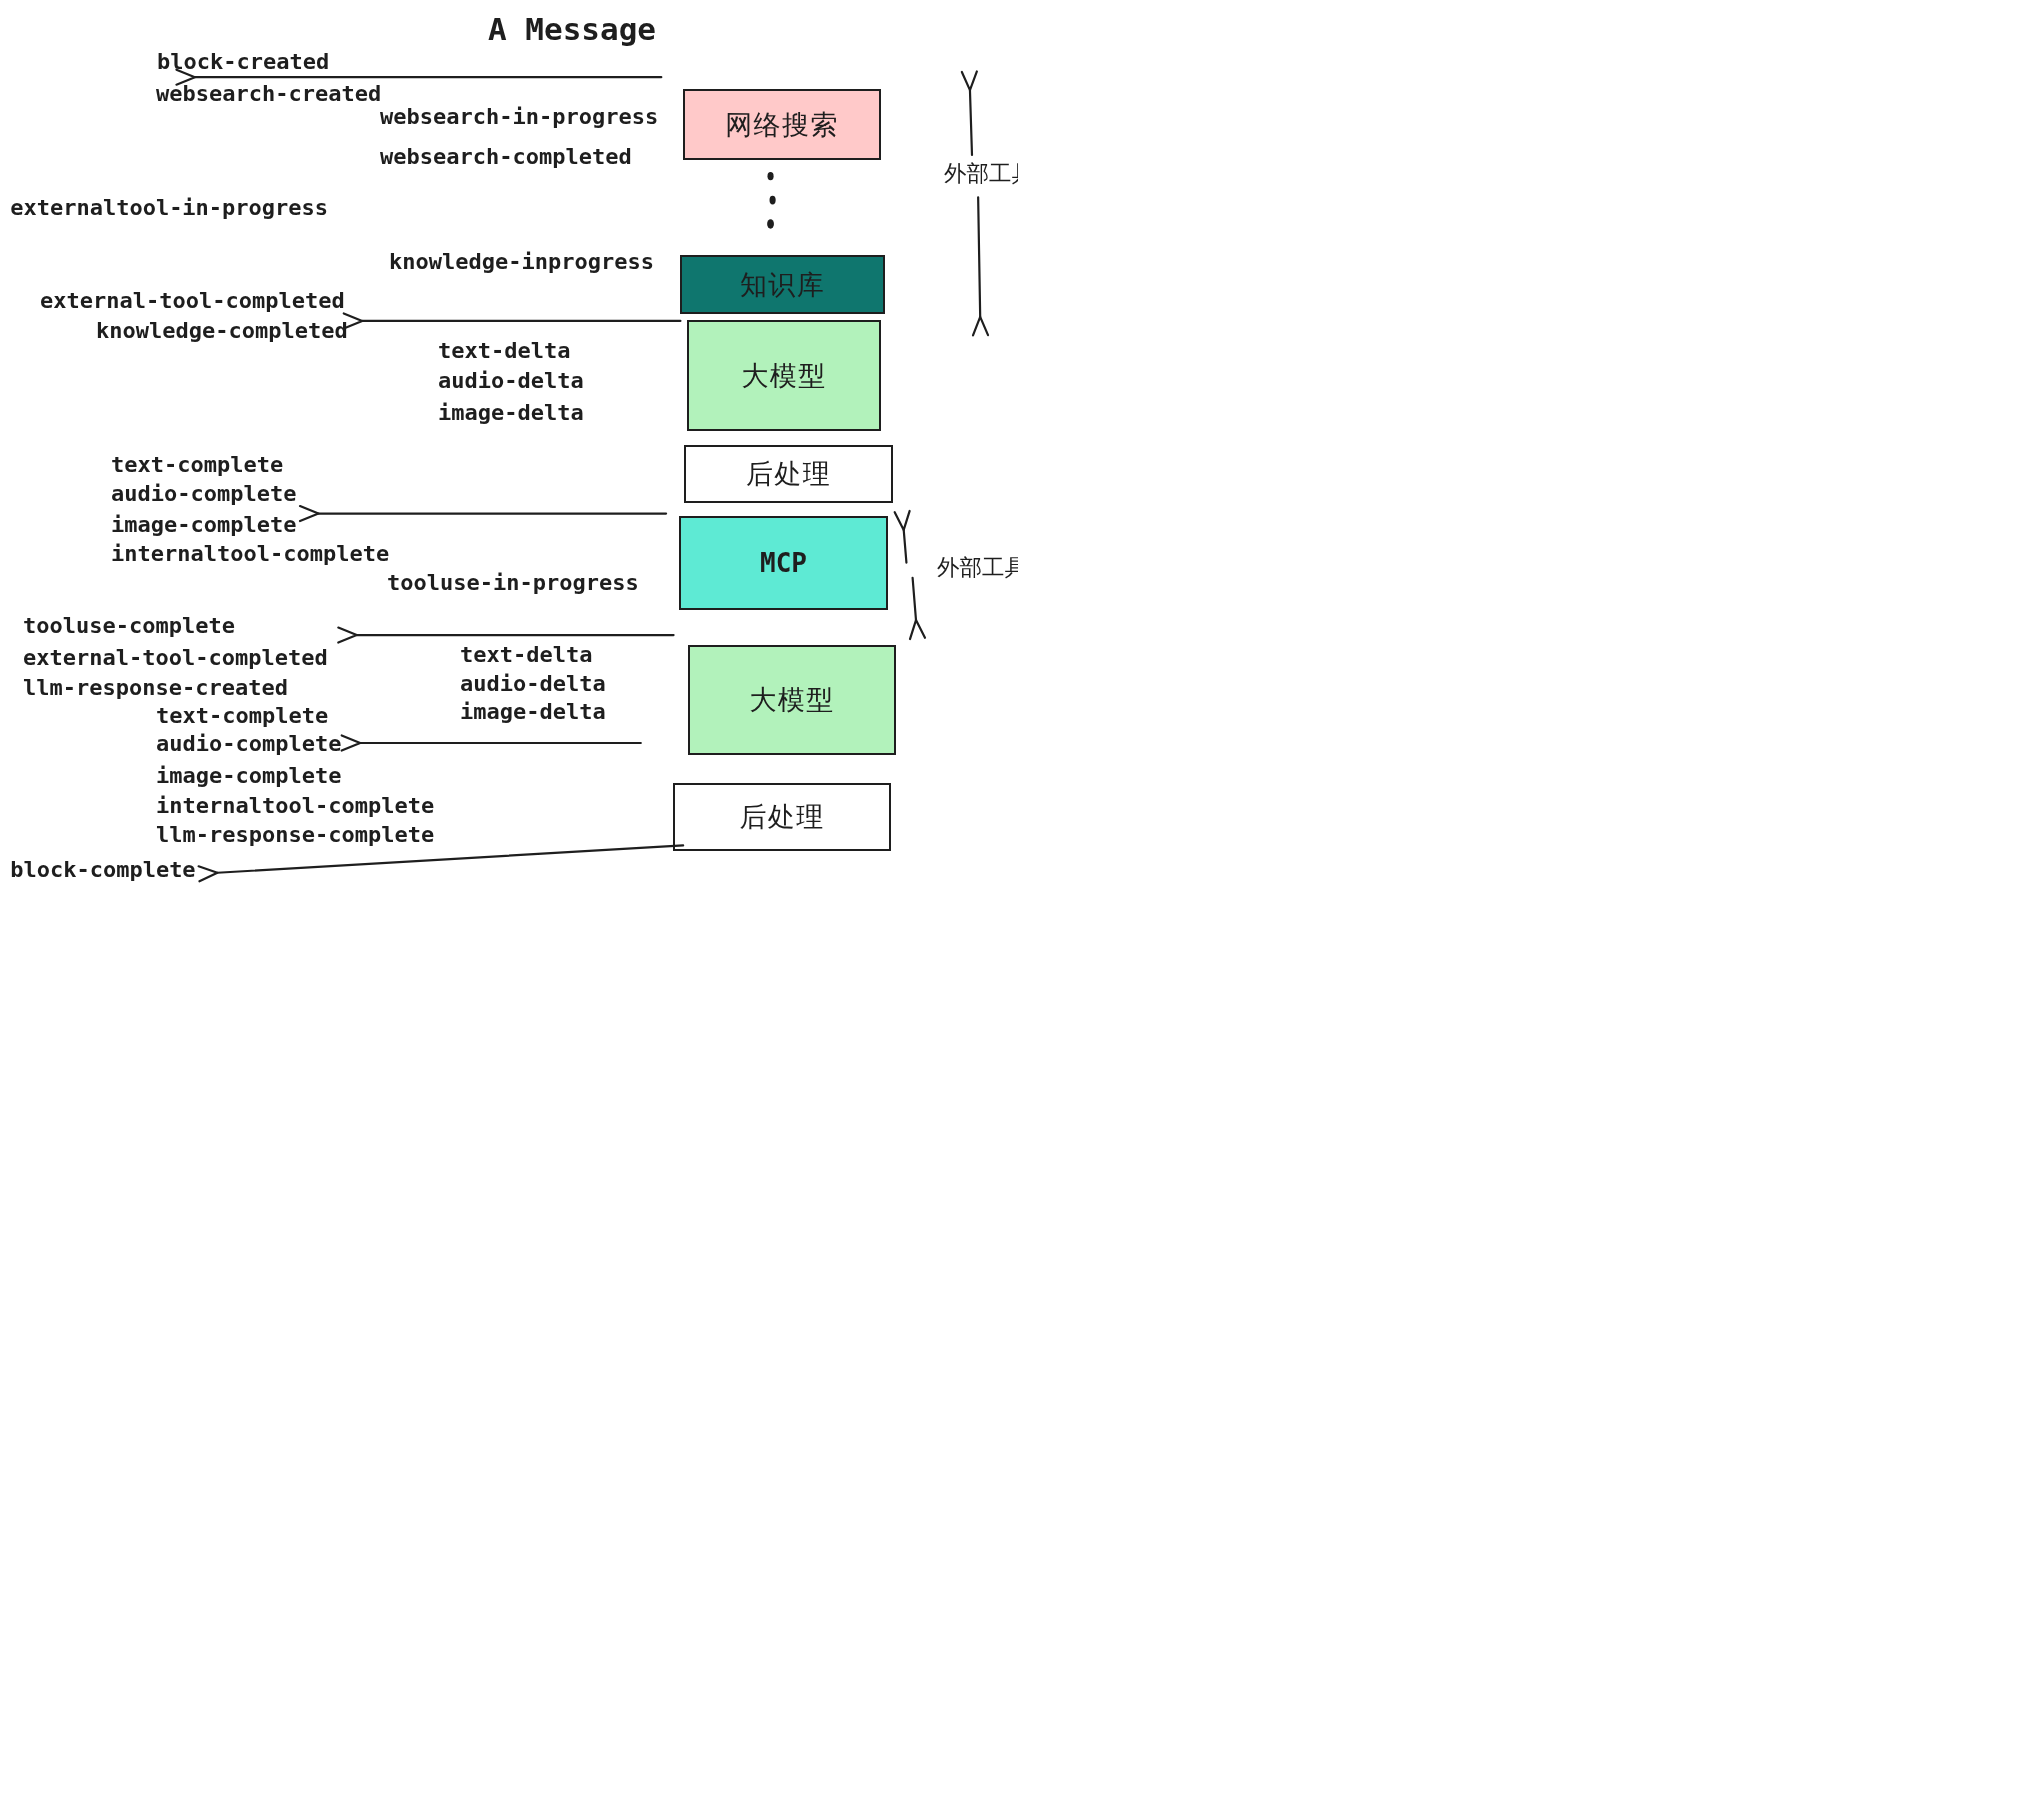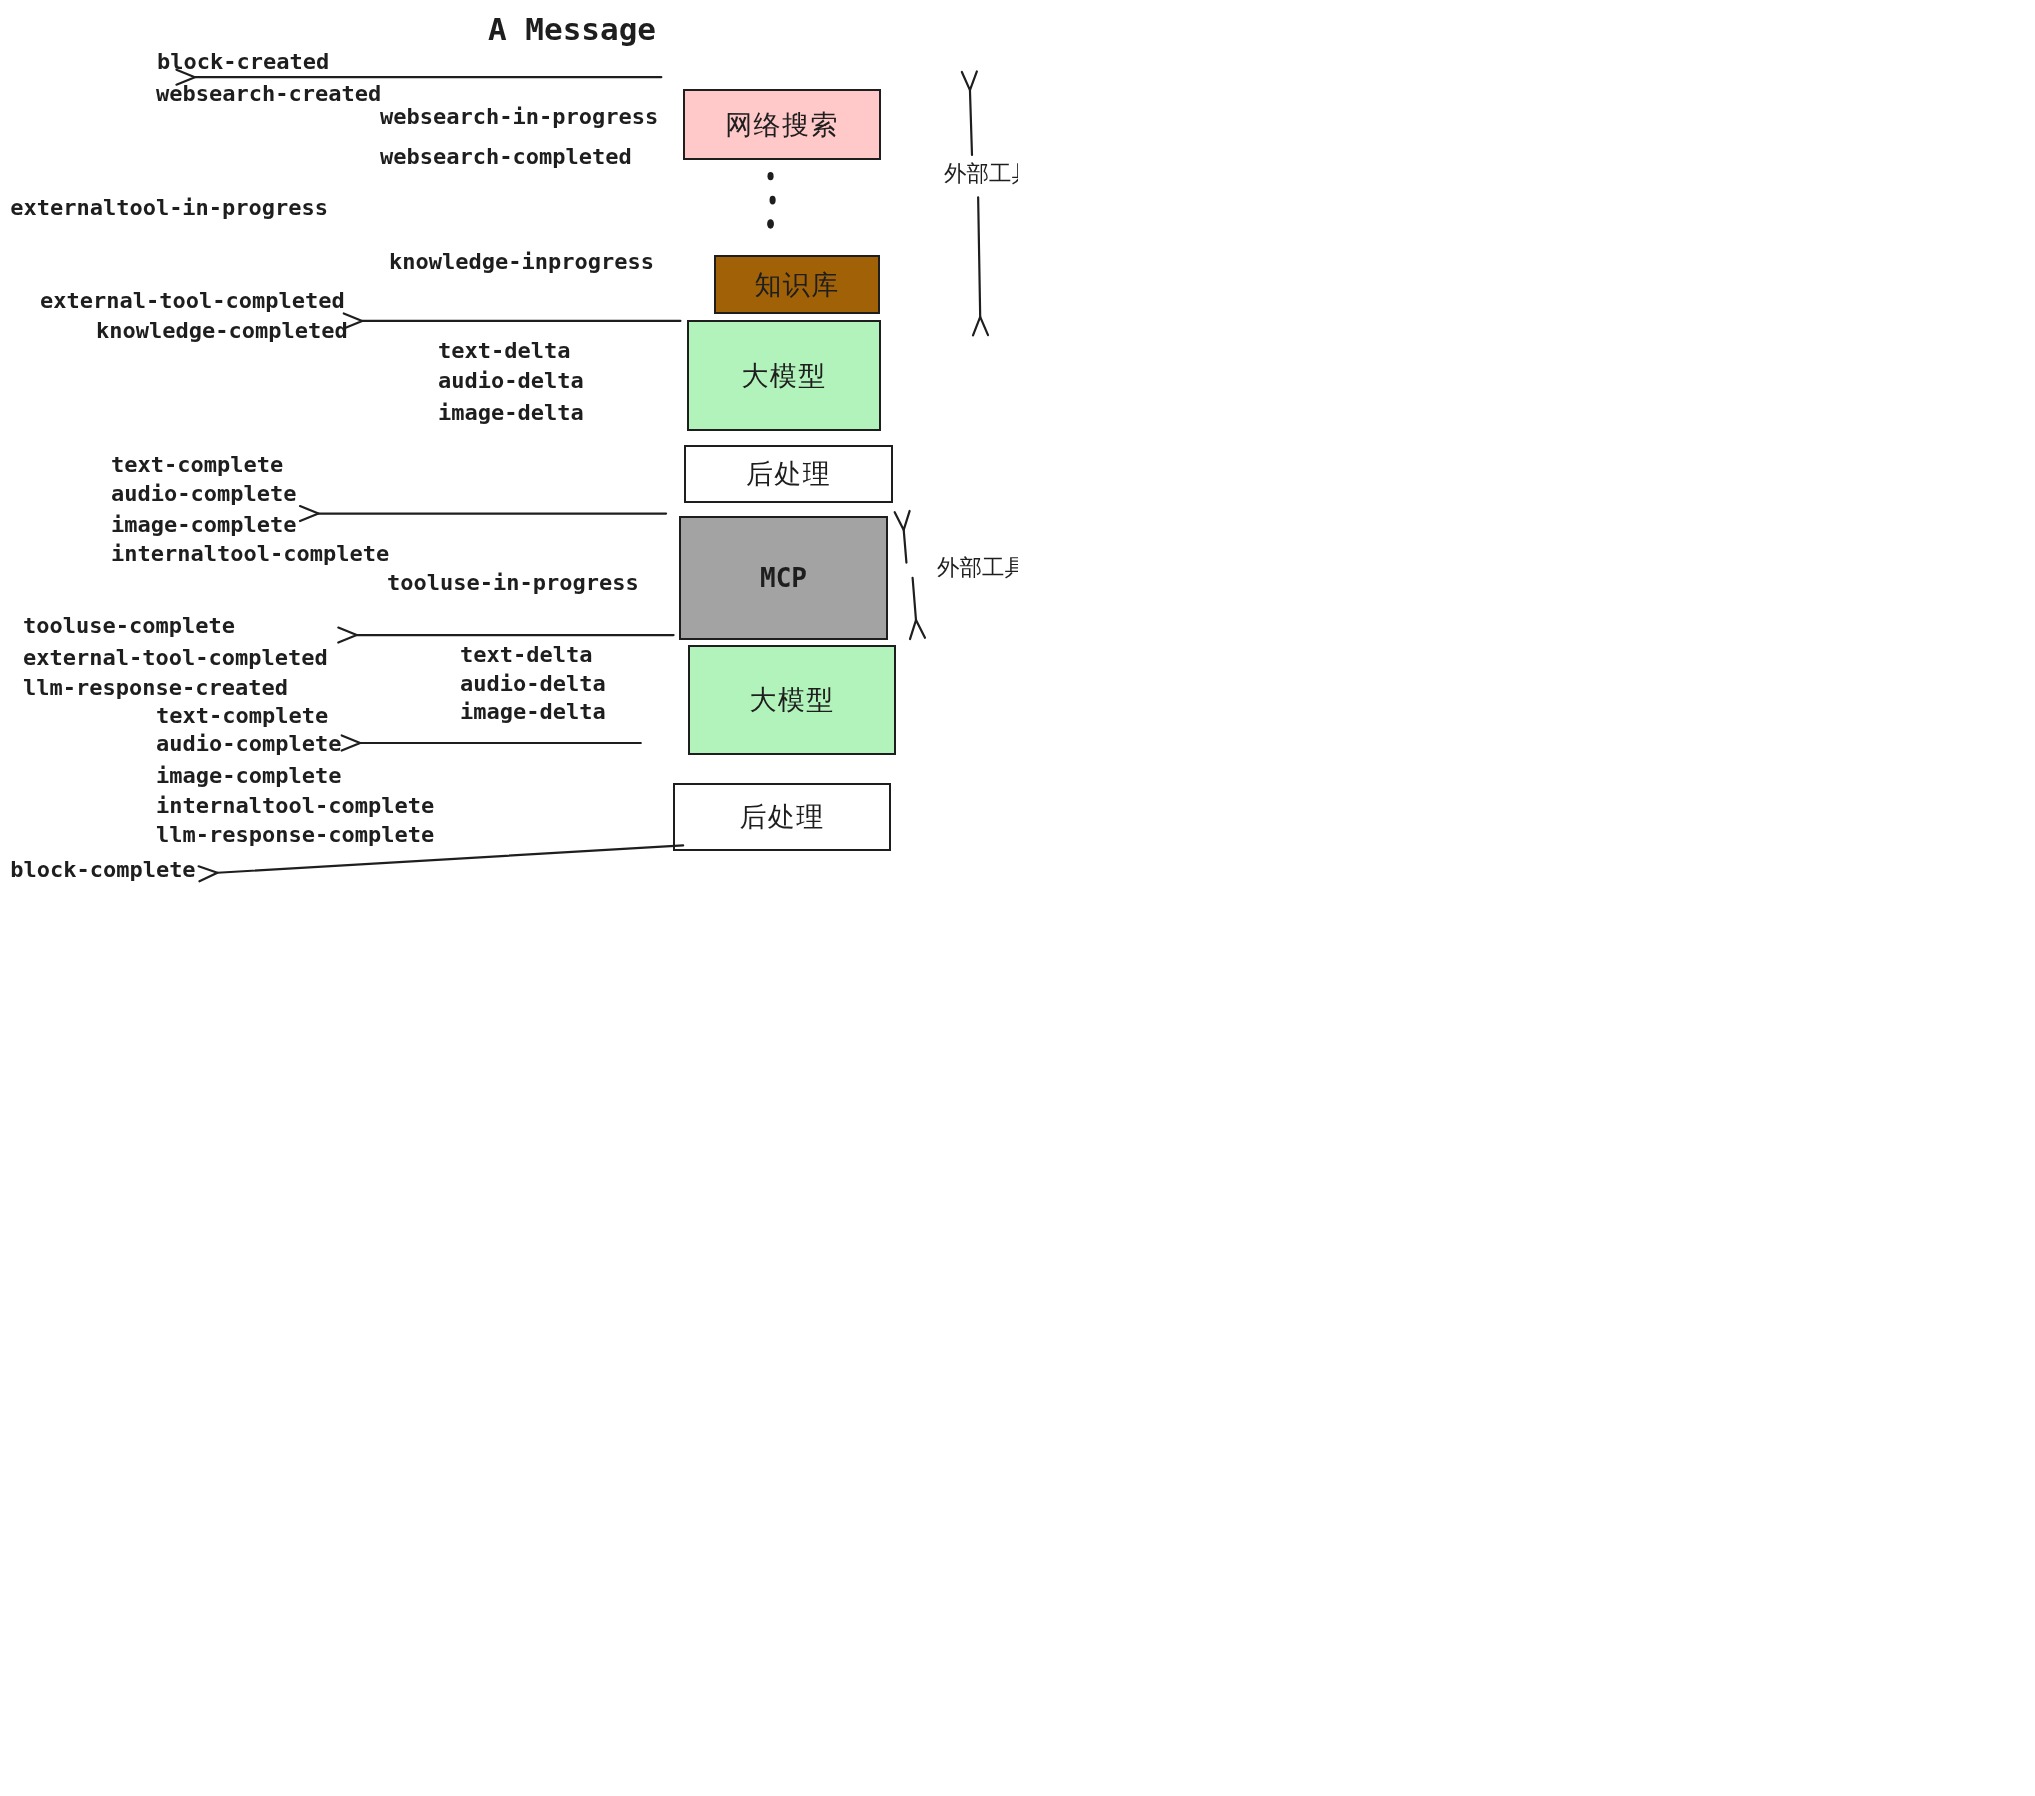--- a/index.html
+++ b/index.html
@@ -82,30 +82,30 @@
   <div class="ev" style="left:156px;top:701px">text-complete</div>
   <div class="ev" style="left:156px;top:729px">audio-complete</div>
   <div class="ev" style="left:156px;top:761px">image-complete</div>
   <div class="ev" style="left:156px;top:791px">internaltool-complete</div>
   <div class="ev" style="left:156px;top:820px">llm-response-complete</div>
   <div class="ev" style="left:10.2px;top:855px">block-complete</div>
 
   <div class="box" style="left: 683px; top: 89px; width: 198px; height: 71px; background-color: rgb(255, 201, 201);">
     <span class="cjk">网络搜索</span>
   </div>
-  <div class="box" style="left: 714px; top: 255px; width: 166px; height: 59px; background-color: #a16207;">
+  <div class="box" style="left: 680px; top: 255px; width: 205px; height: 59px; background-color: #0f766e;">
     <span class="cjk">知识库</span>
   </div>
   <div class="box" style="left: 687px; top: 320px; width: 194px; height: 111px; background-color: rgb(178, 242, 187);">
     <span class="cjk">大模型</span>
   </div>
   <div class="box" style="left: 684px; top: 445px; width: 209px; height: 58px; background-color: rgb(255, 255, 255);">
     <span class="cjk">后处理</span>
   </div>
-  <div class="box" style="left: 679px; top: 516px; width: 209px; height: 124px; background-color: #a3a3a3;">
+  <div class="box" style="left: 679px; top: 516px; width: 209px; height: 94px; background-color: #5eead4;">
     <span class="mono">MCP</span>
   </div>
   <div class="box" style="left: 688px; top: 645px; width: 208px; height: 110px; background-color: rgb(178, 242, 187);">
     <span class="cjk">大模型</span>
   </div>
   <div class="box" style="left: 673px; top: 783px; width: 218px; height: 68px; background-color: rgb(255, 255, 255);">
     <span class="cjk">后处理</span>
   </div>
 
   <div class="ann" style="left:920px;top:158px">外部工具</div>

